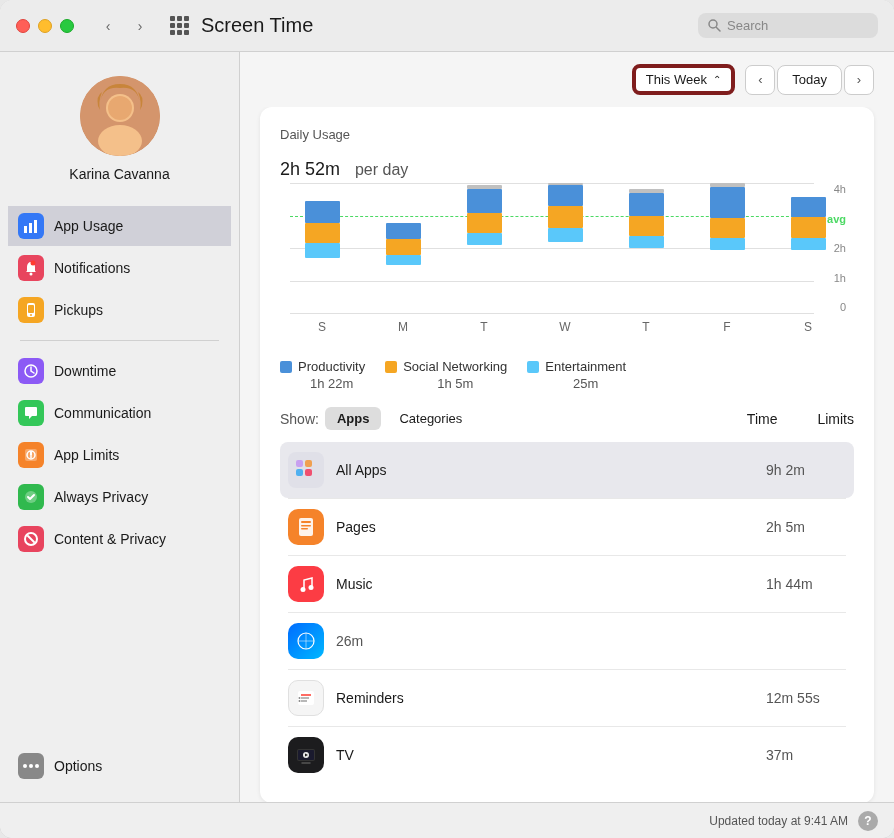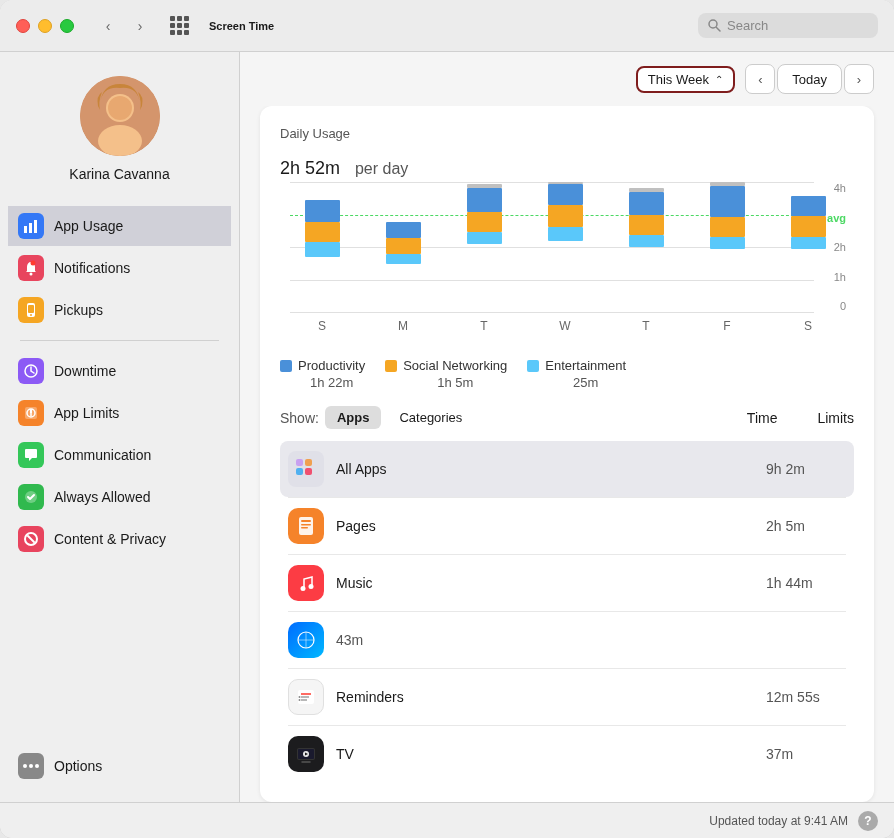--- a/index.html
+++ b/index.html
@@ -70,25 +70,24 @@
       gap: 2px;
       margin-left: 4px;
     }
     .grid-dot {
       width: 5px;
       height: 5px;
       background: #555;
       border-radius: 1px;
     }
     .titlebar-title {
-      font-size: 11px;
-      font-weight: 700;
+      font-size: 20px;
+      font-weight: 400;
       color: #1a1a1a;
       flex: 1;
-      margin-left: 8px;
     }
     .search-bar {
       display: flex;
       align-items: center;
       background: #dcdcdc;
       border-radius: 8px;
       padding: 5px 10px;
       gap: 6px;
       min-width: 180px;
     }
@@ -228,21 +227,21 @@
       align-items: center;
       justify-content: flex-end;
       padding: 12px 20px;
       gap: 10px;
       flex-shrink: 0;
     }
     .period-selector {
       display: flex;
       align-items: center;
       background: white;
-      border: 2px solid #7f1d1d;
+      border: 4px solid #7f1d1d;
       border-radius: 8px;
       padding: 4px 10px;
       gap: 6px;
       font-size: 13px;
       color: #1a1a1a;
       cursor: pointer;
     }
     .nav-arrows {
       display: flex;
       gap: 2px;
@@ -531,48 +530,48 @@
           <div class="sidebar-icon icon-purple">
             <svg width="16" height="16" viewBox="0 0 16 16">
               <circle cx="8" cy="8" r="6" fill="none" stroke="white" stroke-width="1.5"></circle>
               <path d="M8 4 L8 8 L11 10" stroke="white" stroke-width="1.5" stroke-linecap="round" fill="none"></path>
             </svg>
           </div>
           <span>Downtime</span>
         </div>
 
         <div class="sidebar-item">
+          <div class="sidebar-icon" style="background:#34c759;">
+            <svg width="16" height="16" viewBox="0 0 16 16">
+              <path d="M2 3 Q2 2 3 2 L13 2 Q14 2 14 3 L14 10 Q14 11 13 11 L9 11 L6 14 L6 11 L3 11 Q2 11 2 10 Z" fill="white"></path>
+            </svg>
+          </div>
+          <span>Communication</span>
+        </div>
+
+        <div class="sidebar-item">
           <div class="sidebar-icon icon-orange">
             <svg width="16" height="16" viewBox="0 0 16 16">
               <rect x="2" y="2" width="12" height="12" rx="2" fill="white" opacity="0.3"></rect>
               <circle cx="8" cy="8" r="4" fill="none" stroke="white" stroke-width="1.5"></circle>
               <path d="M8 5 L8 8" stroke="white" stroke-width="2" stroke-linecap="round"></path>
               <circle cx="8" cy="10" r="1" fill="white"></circle>
             </svg>
           </div>
           <span>App Limits</span>
         </div>
 
         <div class="sidebar-item">
-          <div class="sidebar-icon" style="background:#34c759;">
-            <svg width="16" height="16" viewBox="0 0 16 16">
-              <path d="M2 3 Q2 2 3 2 L13 2 Q14 2 14 3 L14 10 Q14 11 13 11 L9 11 L6 14 L6 11 L3 11 Q2 11 2 10 Z" fill="white"></path>
-            </svg>
-          </div>
-          <span>Communication</span>
-        </div>
-
-        <div class="sidebar-item">
           <div class="sidebar-icon" style="background:#30b94e;">
             <svg width="16" height="16" viewBox="0 0 16 16">
               <circle cx="8" cy="8" r="6" fill="white" opacity="0.3"></circle>
               <path d="M5 8 L7 10 L11 6" stroke="white" stroke-width="2" stroke-linecap="round" stroke-linejoin="round" fill="none"></path>
             </svg>
           </div>
-          <span>Always Allowed</span>
+          <span>Always Privacy</span>
         </div>
 
         <div class="sidebar-item">
           <div class="sidebar-icon" style="background:#e8445e;">
             <svg width="16" height="16" viewBox="0 0 16 16">
               <circle cx="8" cy="8" r="6" fill="none" stroke="white" stroke-width="2"></circle>
               <line x1="5" y1="5" x2="11" y2="11" stroke="white" stroke-width="2" stroke-linecap="round"></line>
             </svg>
           </div>
           <span>Content &amp; Privacy</span>
@@ -753,21 +752,21 @@
             <div class="app-row">
               <div class="app-icon" style="background:linear-gradient(135deg,#006cff,#00b8ff); border-radius:10px;">
                 <svg width="22" height="22" viewBox="0 0 22 22">
                   <circle cx="11" cy="11" r="8" fill="none" stroke="white" stroke-width="1.2"></circle>
                   <line x1="11" y1="3" x2="11" y2="19" stroke="white" stroke-width="1" opacity="0.5"></line>
                   <line x1="3" y1="11" x2="19" y2="11" stroke="white" stroke-width="1" opacity="0.5"></line>
                   <polygon points="14,8 8,14 11,11" fill="white" opacity="0.9"></polygon>
                   <polygon points="8,14 14,8 11,11" fill="#ff3b30" opacity="0.8"></polygon>
                 </svg>
               </div>
-              <span class="app-time">43m</span>
+              <span class="app-time">26m</span>
             </div>
             <div class="app-divider"></div>
 
             <div class="app-row">
               <div class="app-icon" style="background:#f5f5f5; border-radius:10px; border:1px solid #e0e0e0;">
                 <svg width="22" height="22" viewBox="0 0 22 22">
                   <rect x="3" y="4" width="16" height="14" rx="2" fill="white"></rect>
                   <line x1="6" y1="8" x2="16" y2="8" stroke="#ff3b30" stroke-width="1.5"></line>
                   <line x1="6" y1="11" x2="14" y2="11" stroke="#888" stroke-width="1.2"></line>
                   <line x1="6" y1="14" x2="12" y2="14" stroke="#888" stroke-width="1.2"></line>

